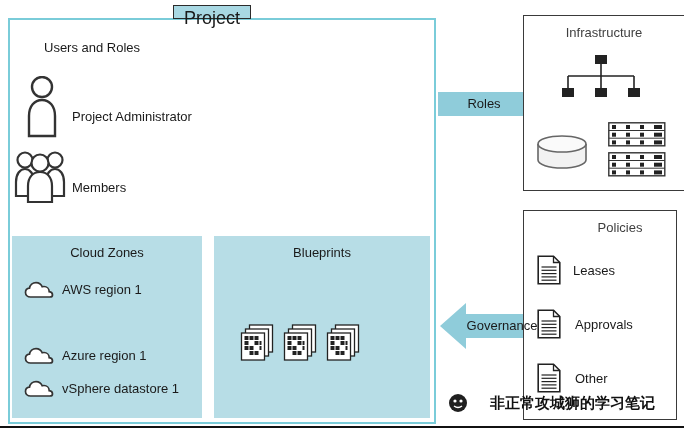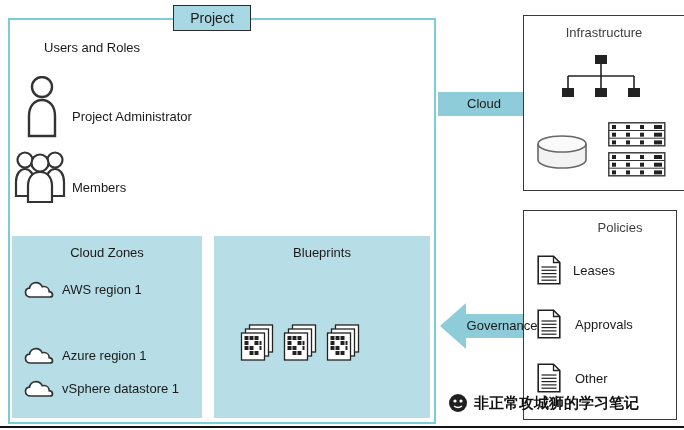--- a/index.html
+++ b/index.html
@@ -5,23 +5,23 @@
   * { margin: 0; padding: 0; box-sizing: border-box; }
   html,body { background: #fff; }
   body { font-family: "Liberation Sans", sans-serif; color: #1a1a1a; }
   .canvas { position: relative; width: 684px; height: 430px; background: #fff; overflow: hidden; }
   .abs { position: absolute; }
   .txt { font-size: 13px; color: #1a1a1a; white-space: nowrap; }
 
   
   .project-box { left: 8px; top: 18px; width: 428px; height: 406px;
                  border: 2px solid #7accd9; background: #fff; }
-  .project-tab { left: 173px; top: 5px; width: 78px; height: 26px;
+  .project-tab { left: 173px; top: 5px; width: 78px; height: 14px;
                  background: #a8d8e3; border: 1px solid #2b2b2b;
-                 text-align: center; line-height: 24px; font-size: 14px; z-index: 3; }
+                 text-align: center; line-height: 24px; font-size: 18px; z-index: 3; }
 
   .users-roles-title { left: 44px; top: 40px; }
   .role-label { font-size: 13px; }
 
   
   .panel { background: #b7dde6; }
   .panel-title { text-align: center; padding-top: 9px; font-size: 13px; }
   .cloud-zones-box { left: 12px; top: 236px; width: 190px; height: 182px; }
   .blueprints-box  { left: 214px; top: 236px; width: 216px; height: 182px; }
 
@@ -35,21 +35,21 @@
   .outline-title { text-align: center; padding-top: 9px; font-size: 13px; color: #3f3f3f; }
   .infrastructure-box { left: 523px; top: 15px; width: 162px; height: 176px; }
   .policies-box { left: 523px; top: 210px; width: 154px; height: 210px; padding-left: 40px; }
 
   .policy-row { position: absolute; left: 13px; display: flex; align-items: center; gap: 14px; }
 
   
   .arrow-label { font-size: 13px; text-align: center; z-index: 2; }
 
   
-  .watermark { left: 448px; top: 393px; display: flex; align-items: center; gap: 6px; z-index: 4; }
+  .watermark { left: 448px; top: 393px; display: flex; align-items: center; gap: 22px; z-index: 4; }
   .watermark-text { font-size: 15px; font-weight: bold; color: #111;
                     font-family: "DejaVu Sans", sans-serif; white-space: nowrap; }
   .bottom-line { left: 0; top: 426px; width: 684px; height: 2px; background: #111; }
 </style>
 </head>
 <body>
 
 <div class="canvas">
 
   <div class="abs project-box"></div>
@@ -152,21 +152,21 @@
           <rect x="9.5" y="27" width="4" height="4"></rect>
             <rect x="14.5" y="27" width="4" height="4"></rect>
         </g>
       </svg>
     </div>
   </div>
 
   <svg class="abs" style="left:438px; top:80px;" width="120" height="48" viewBox="0 0 120 48">
     <polygon points="0,12 92,12 92,1 118,24 92,47 92,36 0,36" fill="#8fccda"></polygon>
   </svg>
-  <div class="abs arrow-label" style="left:438px; top:96px; width:92px;">Cloud</div>
+  <div class="abs arrow-label" style="left:438px; top:96px; width:92px;">Roles</div>
 
   <svg class="abs" style="left:438px; top:302px;" width="120" height="48" viewBox="0 0 120 48">
     <polygon points="120,12 28,12 28,1 2,24 28,47 28,36 120,36" fill="#8fccda"></polygon>
   </svg>
   <div class="abs arrow-label" style="left:452px; top:318px; width:100px;">Governance</div>
 
   <div class="abs outline-box infrastructure-box">
     <div class="outline-title">Infrastructure</div>
 
     <svg class="abs" style="left:31px; top:38px;" width="92" height="58" viewBox="0 0 92 58">

